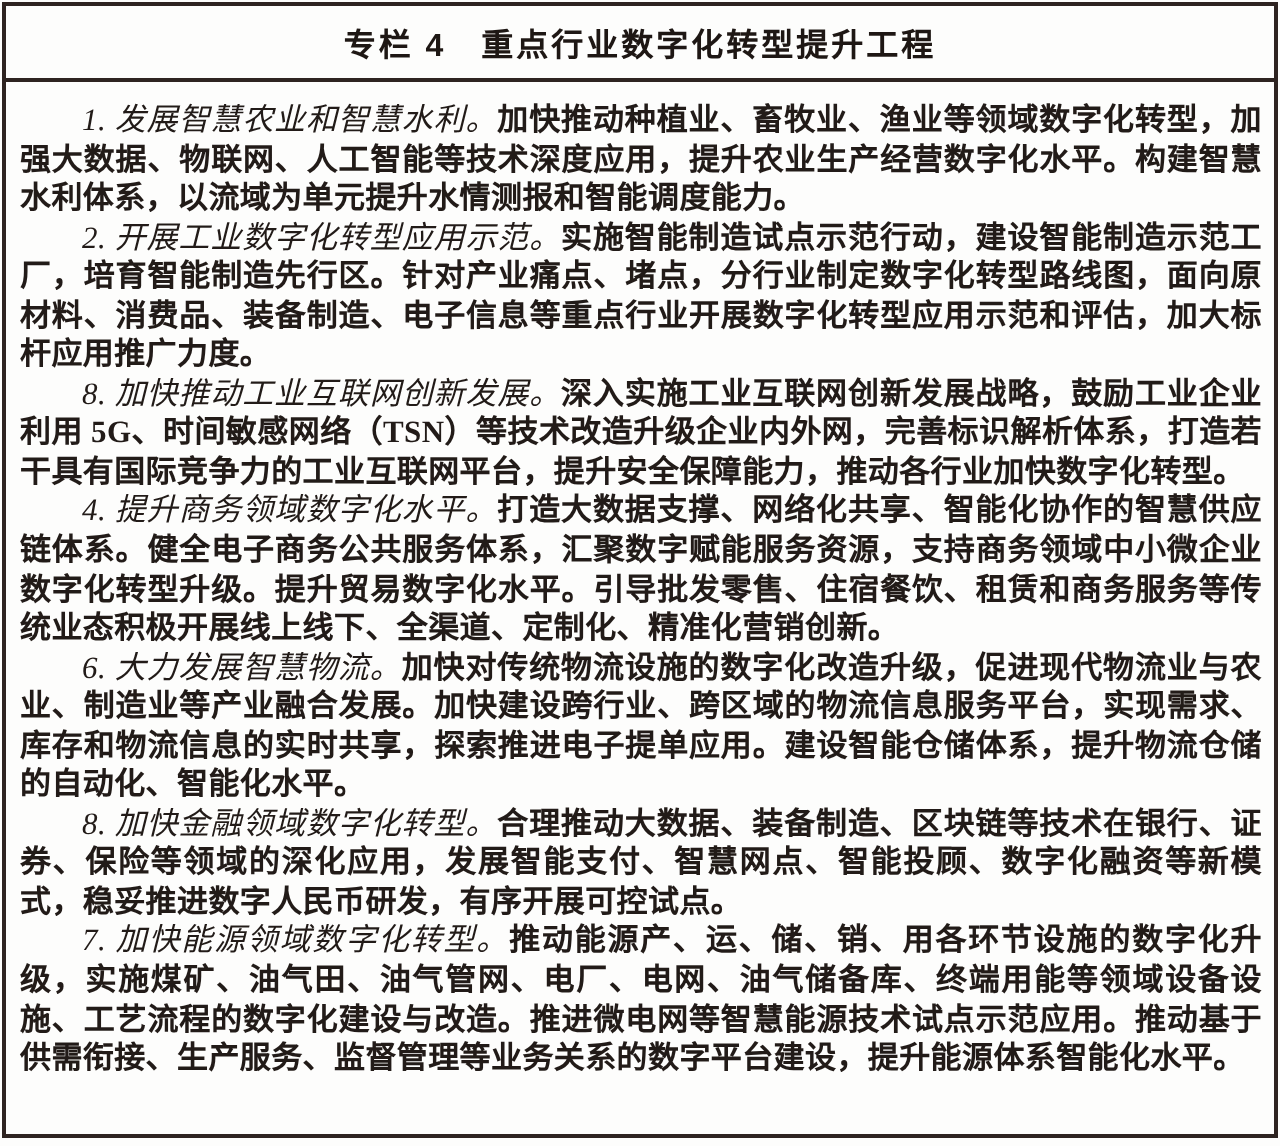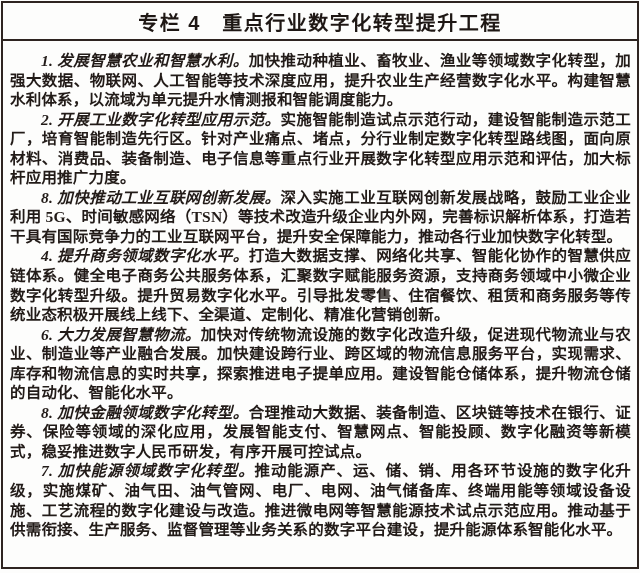--- a/index.html
+++ b/index.html
@@ -28,40 +28,40 @@
   .title-row {
     height: 36px;
     border-bottom: 2px solid #2e2421;
     display: flex;
     align-items: center;
     justify-content: center;
   }
   .title-text {
     font-family: "Liberation Sans", "DejaVu Sans", sans-serif;
     font-weight: bold;
-    font-size: 20px;
+    font-size: 16px;
     letter-spacing: 1.5px;
     color: #1e1714;
     white-space: pre;
   }
   .body-area {
     padding: 10px 6px 6px 7px;
   }
   .para {
     margin: 0;
     text-indent: 2em;
     font-size: 15.5px;
     line-height: 19.55px;
     text-align: justify;
     letter-spacing: 0.2px;
     color: #221b18;
   }
   .lead {
     font-style: italic; 
-    font-weight: 700;
+    font-weight: 400;
   }
   .ptxt {
     font-style: normal;
     font-weight: bold;
   }
 </style>
 </head>
 <body>
 
 <div class="page">

